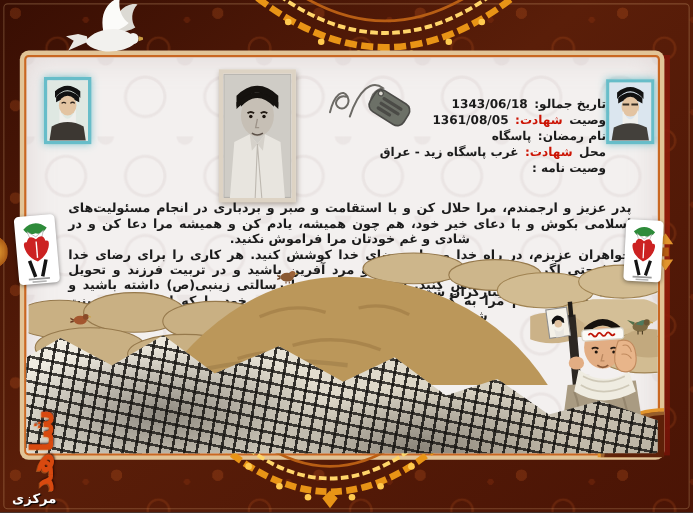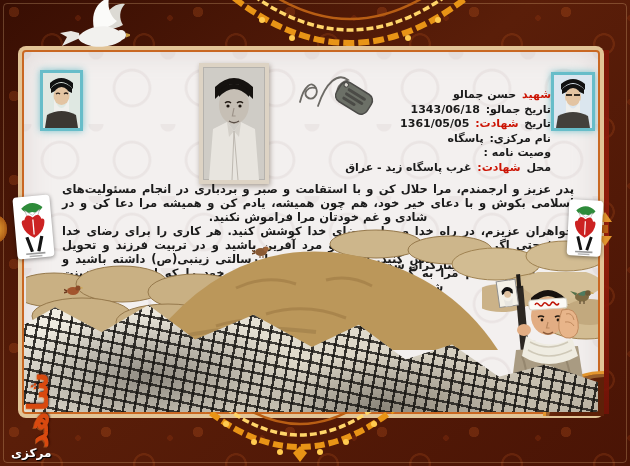--- a/index.html
+++ b/index.html
@@ -175,43 +175,39 @@
         <path d="M8,14 Q19,4 30,14 L30,19 Q19,12 8,19 Z" fill="#111"></path>
         <ellipse cx="19" cy="22" rx="8" ry="9" fill="#e3c4a2"></ellipse>
         <path d="M12,20 h6 m2,0 h6" stroke="#332b22" stroke-width="2" fill="none"></path>
         <path d="M12,25 Q19,42 26,25 L26,38 Q19,46 12,38 Z" fill="#efefec"></path>
         <path d="M4,41 Q19,33 34,41 L36,53 L2,53 Z" fill="#43403b"></path>
       </svg>
     </div>
 
     <div class="info" dir="rtl">
       <div>
-        <span class="red">شهید</span>
-        <span>حسن جمالو</span>
-      </div>
-      <div>
         <span>تاریخ جمالو:</span>
         <span>1343/06/18</span>
       </div>
       <div>
-        <span>تاریخ</span>
+        <span>وصیت</span>
         <span class="red">شهادت:</span>
-        <span>1361/05/05</span>
-      </div>
-      <div>
-        <span>نام مرکزی:</span>
+        <span>1361/08/05</span>
+      </div>
+      <div>
+        <span>نام رمضان:</span>
         <span>پاسگاه</span>
-      </div>
-      <div>
-        <span>وصیت نامه :</span>
       </div>
       <div>
         <span>محل</span>
         <span class="red">شهادت:</span>
         <span>غرب پاسگاه زید - عراق</span>
+      </div>
+      <div>
+        <span>وصیت نامه :</span>
       </div>
     </div>
 
     <div class="testament" dir="rtl">
       <p>پدر عزیز و ارجمندم، مرا حلال کن و با استقامت و صبر و بردباری در انجام مسئولیت‌های اسلامی بکوش و با دعای خیر خود، هم چون همیشه، یادم کن و همیشه مرا دعا کن و در شادی و غم خودتان مرا فراموش نکنید.</p>
       <p>خواهران عزیزم، در راه خدا و برای رضای خدا کوشش کنید. هر کاری را برای رضای خدا کنید؛ حتی اگر می‌خواهید، کفش بپوشید و مرد آفرین باشید و در تربیت فرزند و تحویل افرادی صالح به جامعه تلاش کنید. ای خواهرانم، شما رسالتی زینبی(ص) داشته باشید و سعی کنید که پیام مرا به گوش جهانیان برسانید و حجاب خود را که ارزنده‌ترین زینت شماست، حفظ کنید و در آخر، مرا حلال کنید.</p>
     </div>
 
     <div class="credit" dir="rtl">
       <span>بنیاد</span>

